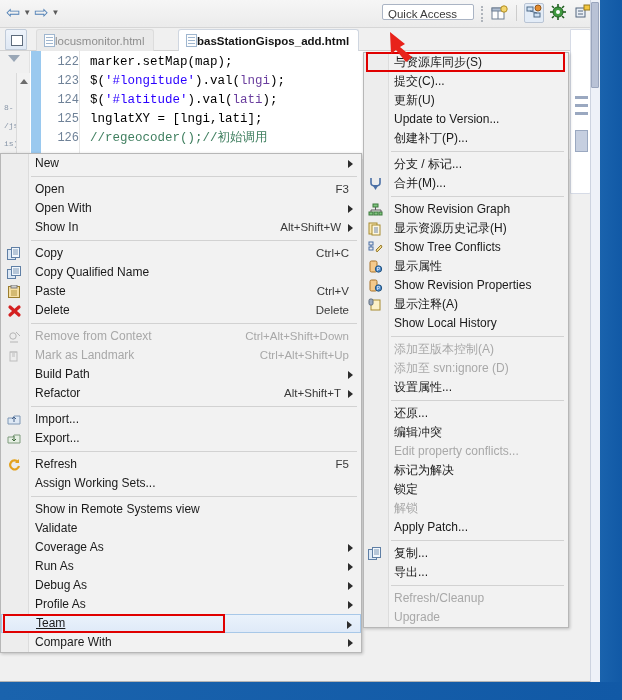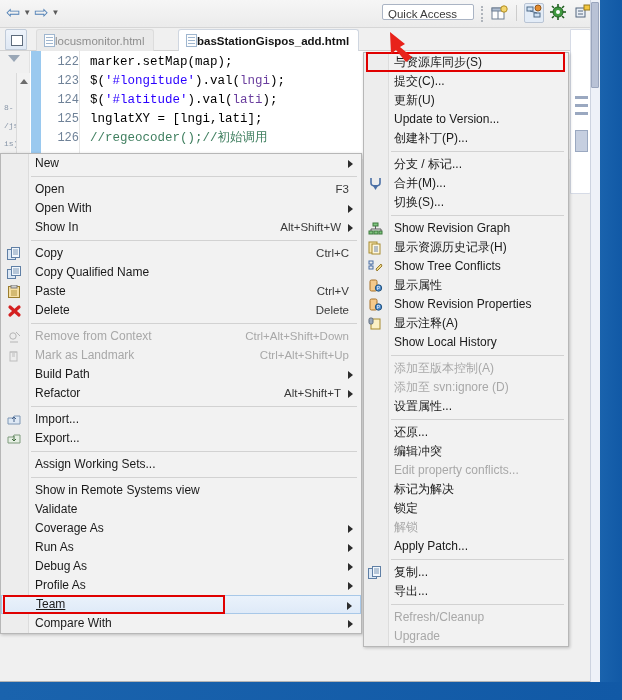--- a/index.html
+++ b/index.html
@@ -363,20 +363,24 @@
         <div class="sep"></div>
         <div class="mi noarrow"><span class="mi-icon"><svg width="15" height="14" viewBox="0 0 15 14">
               <path d="M1 11 L1 5 L6 5 L7 3 L13 3 L13 11 Z" fill="#dfe9f5" stroke="#7f97b5"></path>
               <path d="M7 9 L7 4 M5 6 L7 4 L9 6" stroke="#46628a" fill="none"></path>
             </svg></span><span>Import...</span></div>
         <div class="mi noarrow"><span class="mi-icon"><svg width="15" height="14" viewBox="0 0 15 14">
               <path d="M1 11 L1 5 L6 5 L7 3 L13 3 L13 11 Z" fill="#e6efe4" stroke="#7f9b7c"></path>
               <path d="M7 4 L7 9 M5 7 L7 9 L9 7" stroke="#3f6a3d" fill="none"></path>
             </svg></span><span>Export...</span></div>
         <div class="sep"></div>
+        <div class="mi noarrow"><span class="mi-icon"><svg width="15" height="14" viewBox="0 0 15 14">
+              <path d="M11 4 a4.5 4.5 0 1 0 1 4" fill="none" stroke="#e3a21f" stroke-width="2.2"></path>
+              <path d="M12 1 L12 5 L8 5 Z" fill="#e3a21f"></path>
+            </svg></span><span>Refresh</span><span class="shortcut">F5</span></div>
         <div class="mi noarrow"><span>Assign Working Sets...</span></div>
         <div class="sep"></div>
         <div class="mi noarrow"><span>Show in Remote Systems view</span></div>
         <div class="mi noarrow"><span>Validate</span></div>
         <div class="mi"><span>Coverage As</span><span class="submenu-arrow"></span></div>
         <div class="mi"><span>Run As</span><span class="submenu-arrow"></span></div>
         <div class="mi"><span>Debug As</span><span class="submenu-arrow"></span></div>
         <div class="mi"><span>Profile As</span><span class="submenu-arrow"></span></div>
         <div class="mi selected"><span>Team</span><span class="submenu-arrow"></span><span style="position: absolute; left: 1px; top: -1px; right: 135px; height: 19px; border: 2px solid rgb(224, 0, 0); pointer-events: none;"></span></div>
         <div class="mi"><span>Compare With</span><span class="submenu-arrow"></span></div>
@@ -388,21 +392,20 @@
         <div class="smi"><span>提交(C)...</span></div>
         <div class="smi"><span>更新(U)</span></div>
         <div class="smi"><span>Update to Version...</span></div>
         <div class="smi"><span>创建补丁(P)...</span></div>
         <div class="ssep"></div>
         <div class="smi"><span>分支 / 标记...</span></div>
         <div class="smi"><span class="smi-icon"><svg width="15" height="14" viewBox="0 0 15 14">
               <path d="M3 1 L3 6 Q3 9 7.5 9 Q12 9 12 6 L12 1" fill="none" stroke="#4a6fa5" stroke-width="1.6"></path>
               <path d="M7.5 13 L4.5 8 L10.5 8 Z" fill="#4a6fa5"></path>
             </svg></span><span>合并(M)...</span></div>
-        <div class="smi"><span>切换(S)...</span></div>
         <div class="ssep"></div>
         <div class="smi"><span class="smi-icon"><svg width="15" height="14" viewBox="0 0 15 14">
               <rect x="5" y="1" width="5" height="3" fill="#7fc47f" stroke="#3d7a3d"></rect>
               <rect x="1" y="9" width="4" height="3" fill="#7fc47f" stroke="#3d7a3d"></rect>
               <rect x="6" y="9" width="4" height="3" fill="#7fc47f" stroke="#3d7a3d"></rect>
               <rect x="11" y="9" width="3" height="3" fill="#7fc47f" stroke="#3d7a3d"></rect>
               <path d="M7.5 4 L7.5 7 M3 9 L3 7 L13 7 L13 9" stroke="#5c5c5c" fill="none"></path>
             </svg></span><span>Show Revision Graph</span></div>
         <div class="smi"><span class="smi-icon"><svg width="15" height="14" viewBox="0 0 15 14">
               <rect x="1" y="1" width="8" height="11" fill="#f7e6b2" stroke="#a88c31"></rect>

